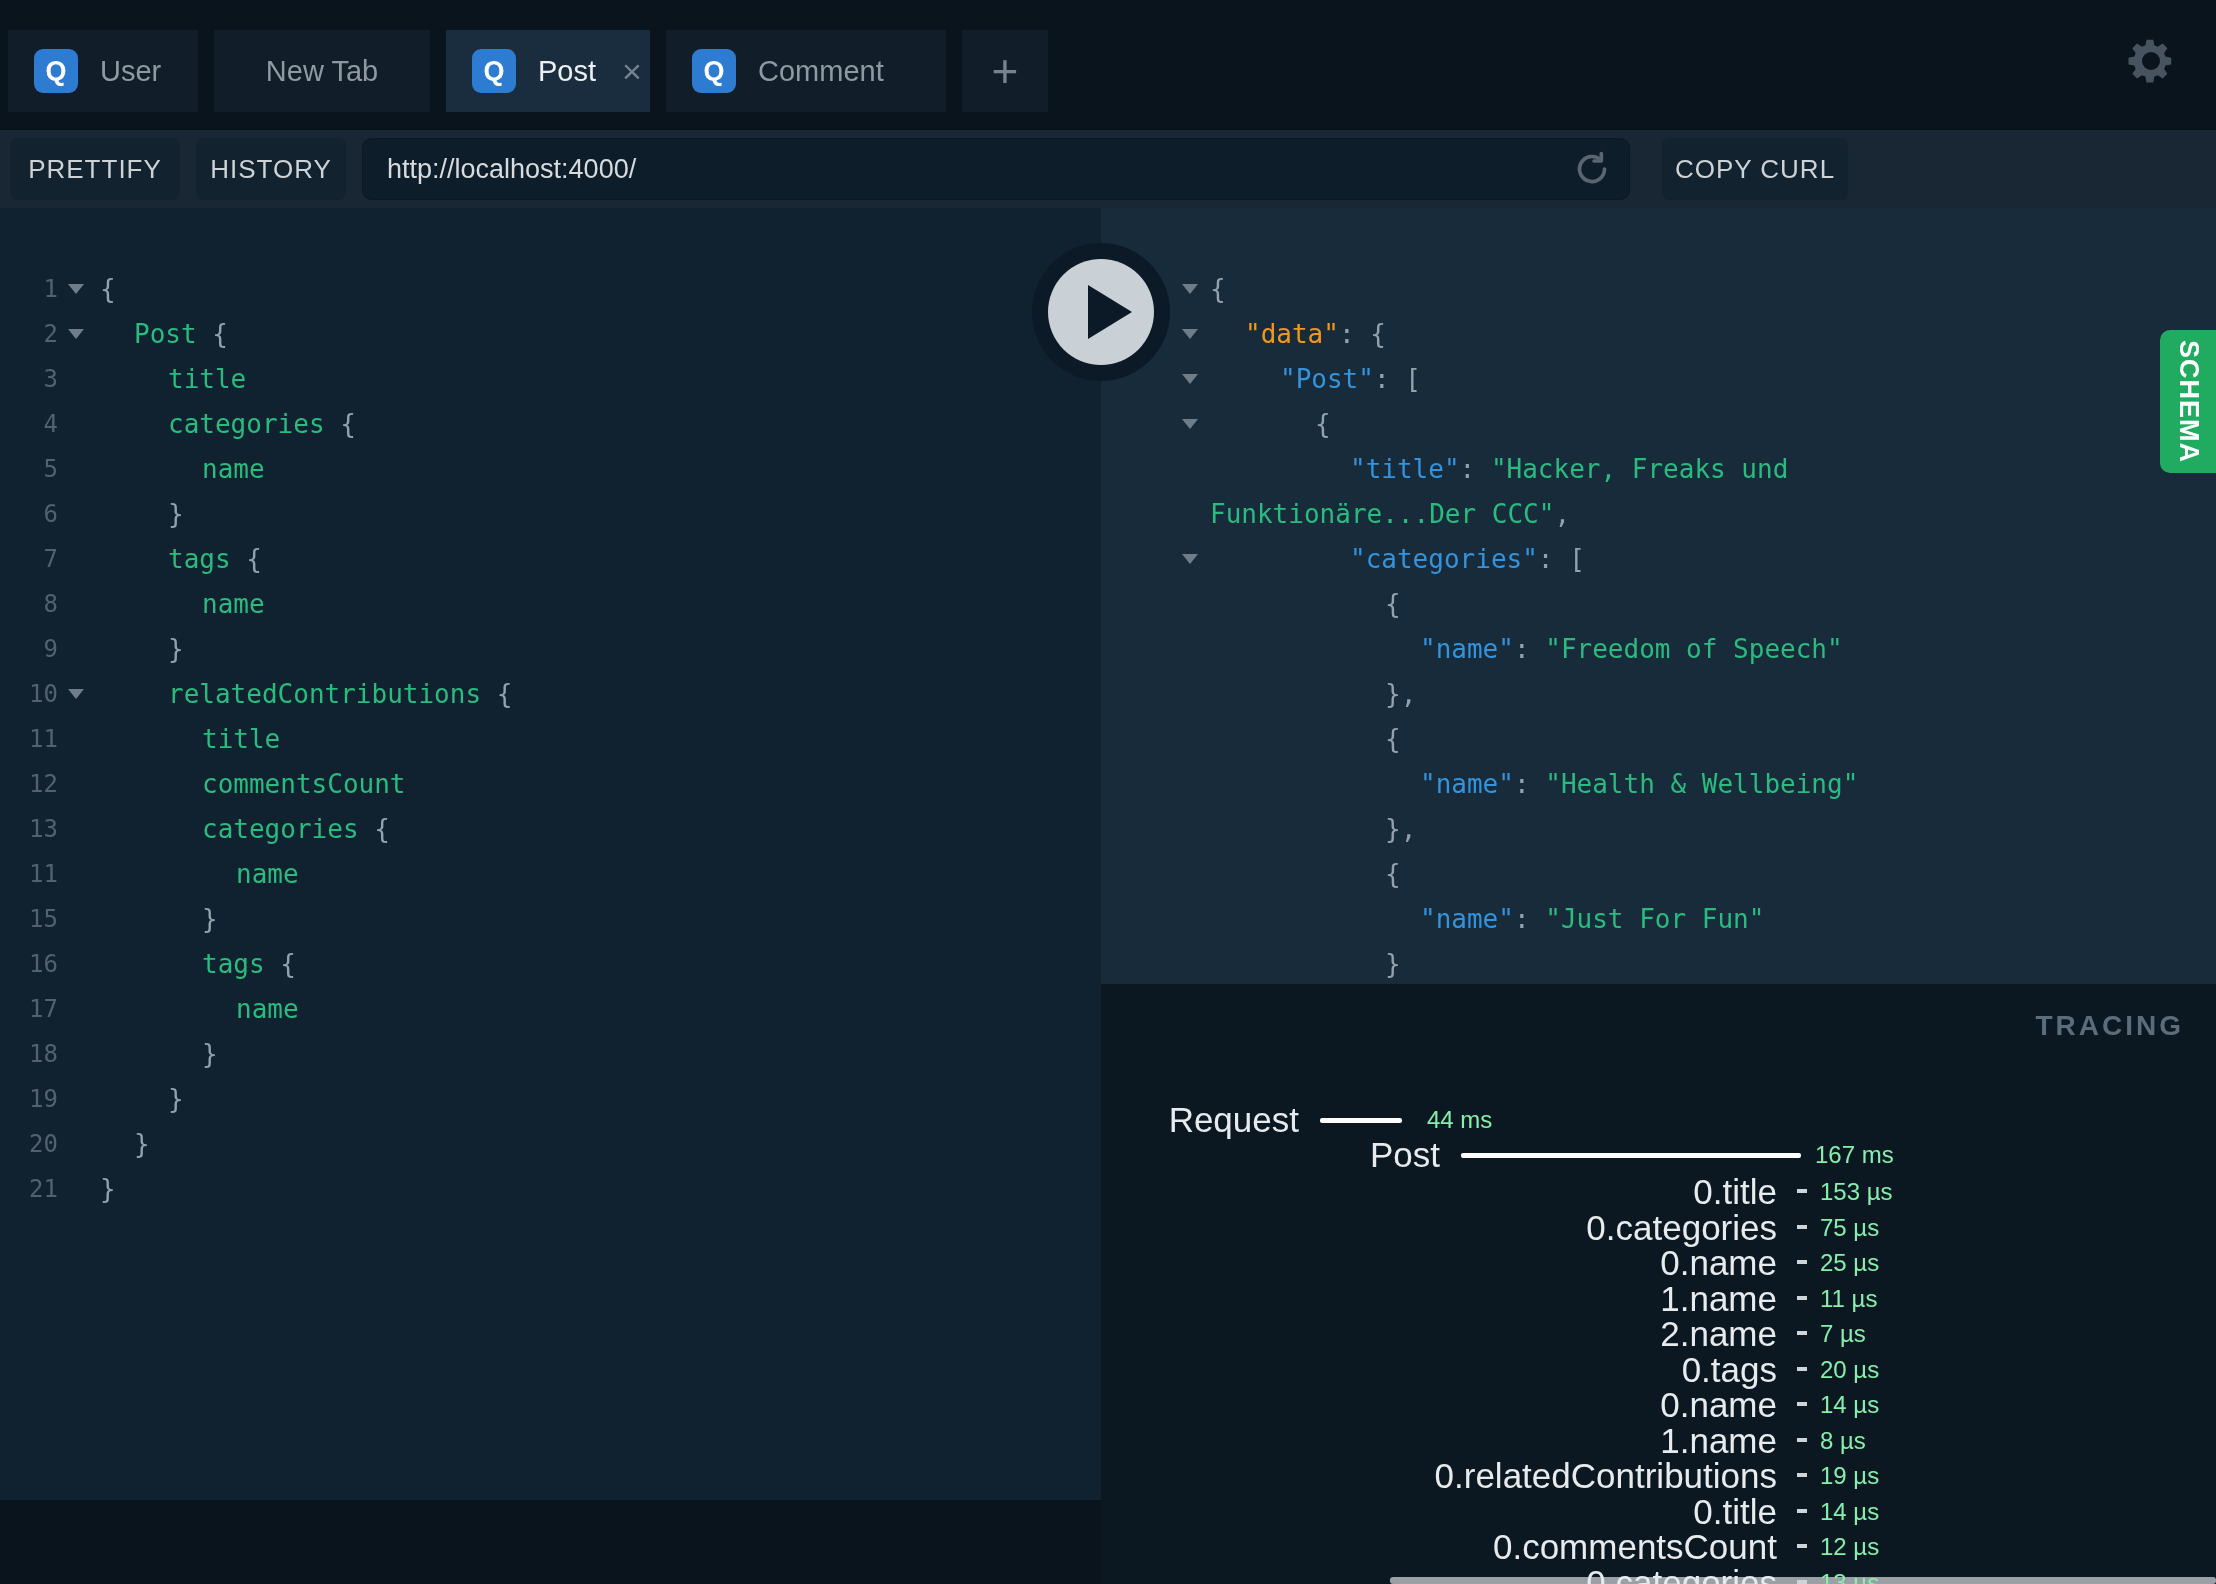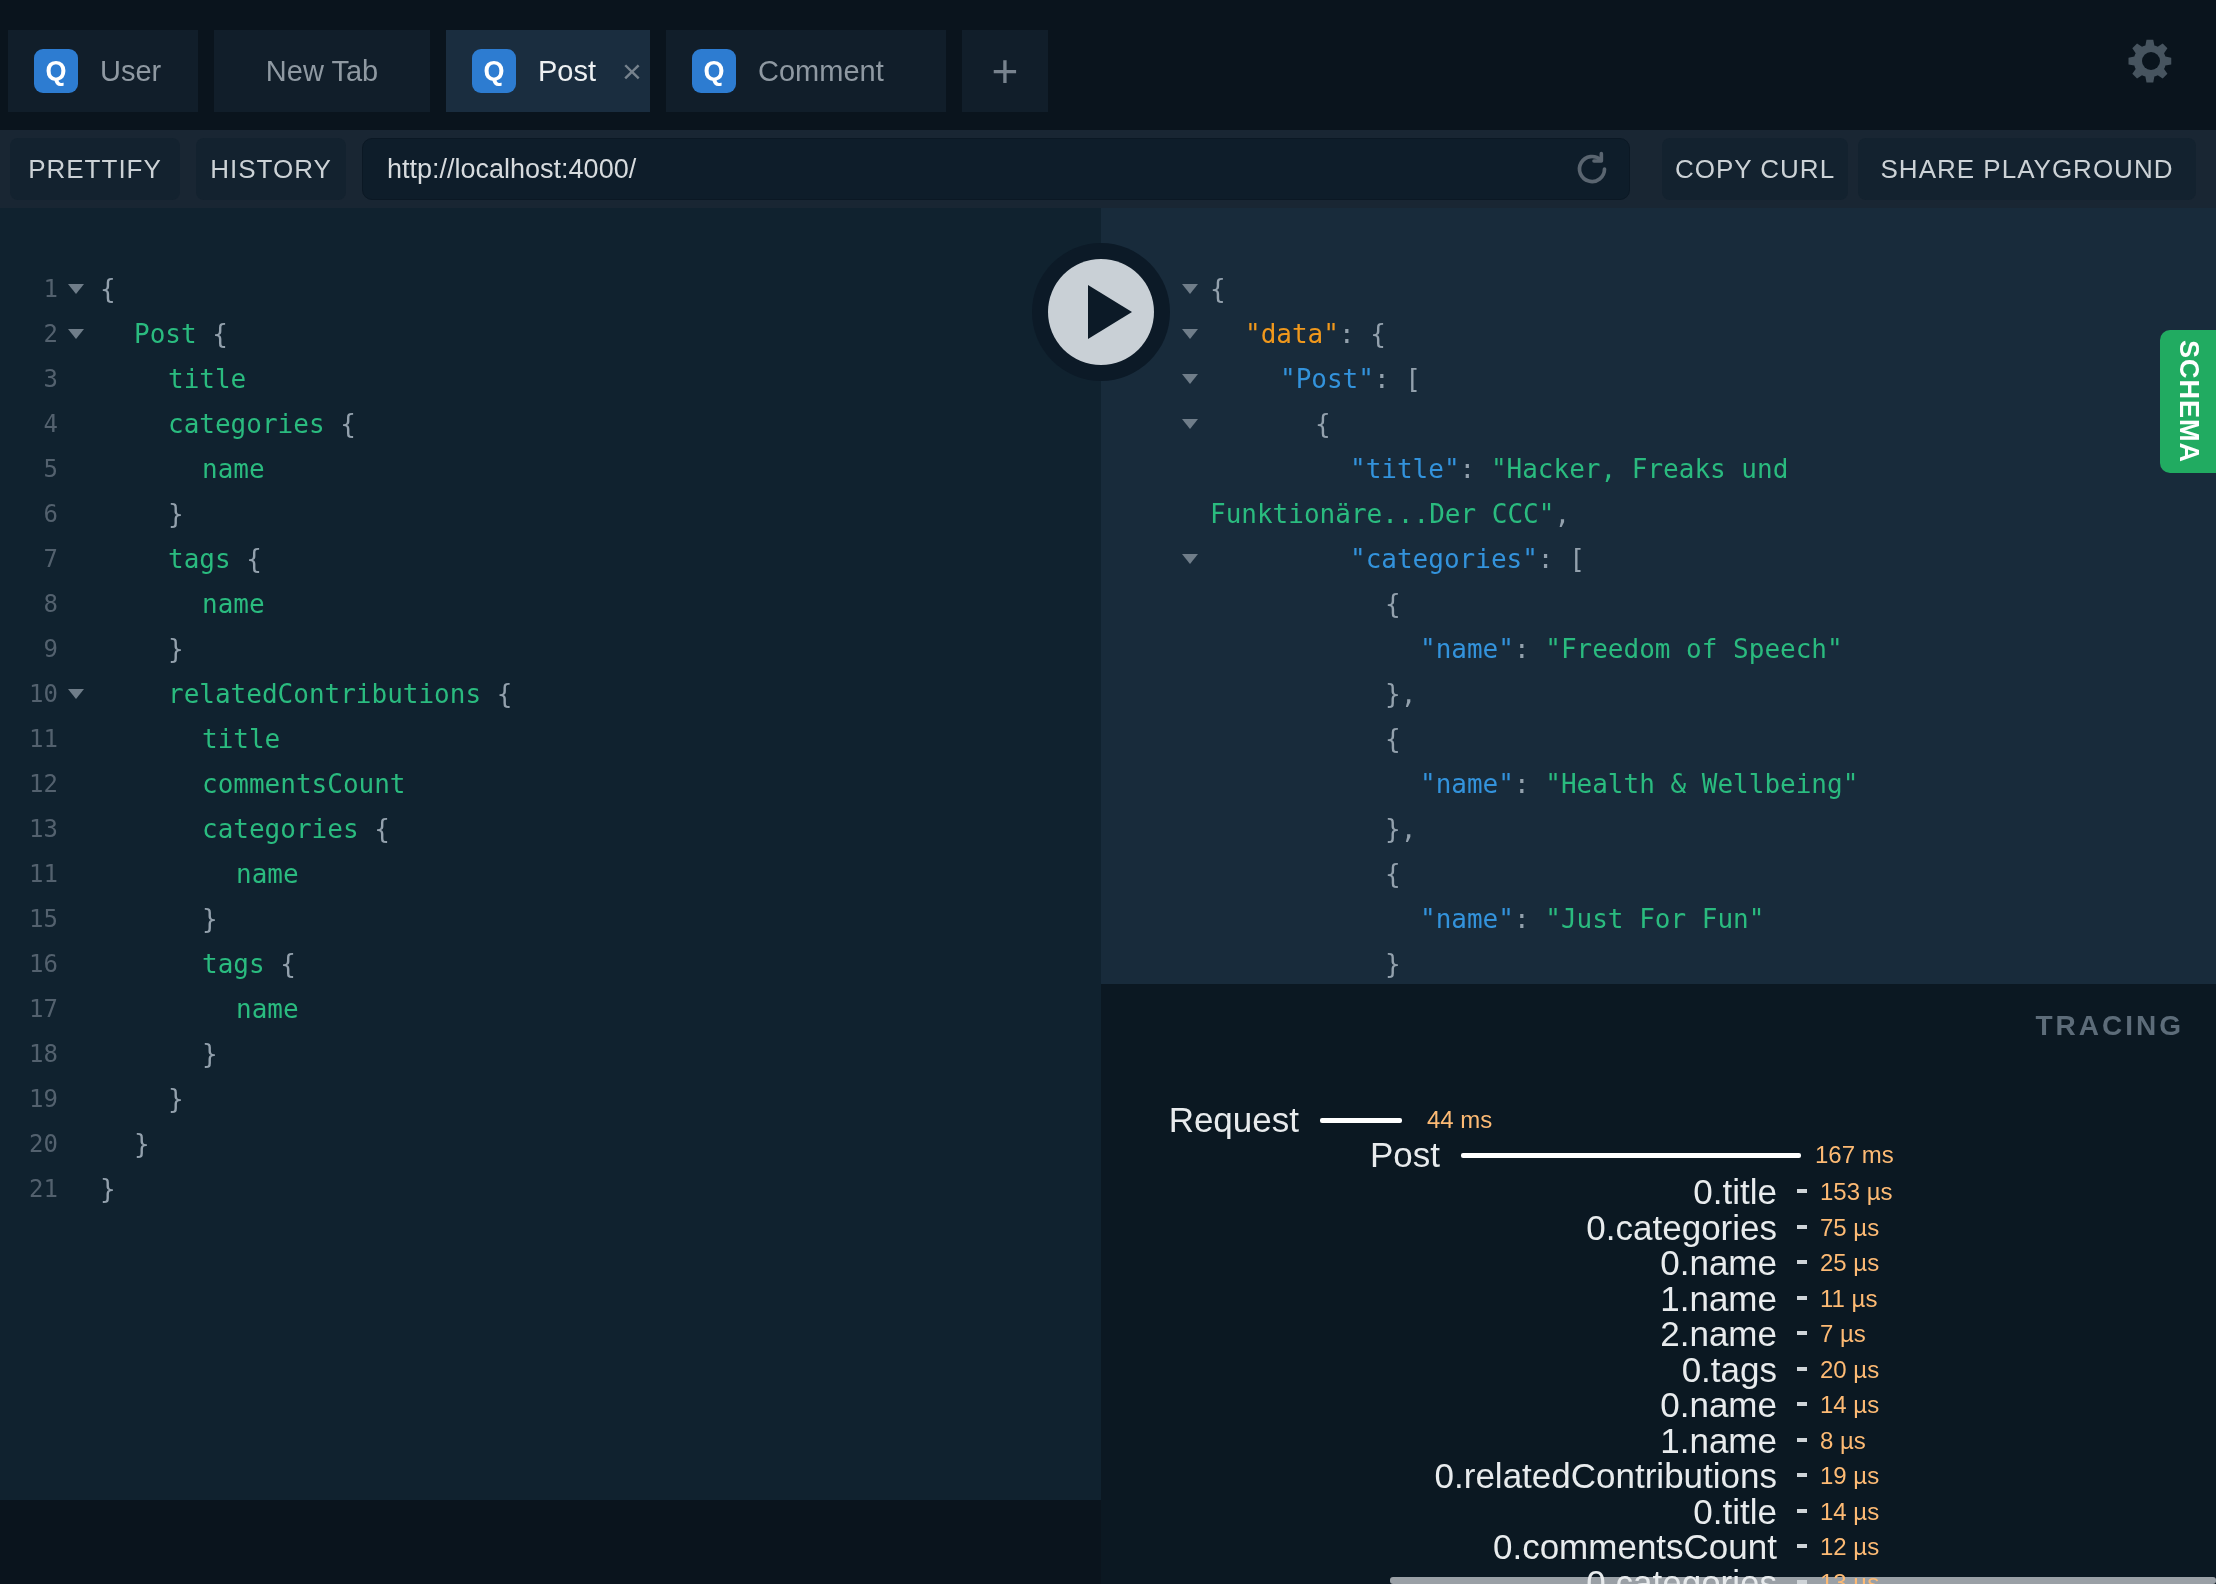--- a/index.html
+++ b/index.html
@@ -69,21 +69,21 @@
         writing-mode:vertical-rl;text-orientation:mixed;cursor:pointer;}
 
   
   .trc-title{position:absolute;top:26px;right:32px;color:#5d6c79;font-size:28px;
         font-weight:bold;letter-spacing:3px;}
   .trow{position:absolute;left:0;width:100%;height:36px;display:flex;align-items:center;}
   .tlabel{color:#e8ebed;font-size:35px;text-align:right;flex:0 0 auto;}
   .tbar{height:5px;background:#fff;border-radius:2px;margin-left:21px;flex:0 0 auto;}
   .tdash{width:10px;height:4px;background:#cfd4d8;margin-left:20px;flex:0 0 auto;
         transform:translateY(-1px);}
-  .tval{color:#fdba74;font-size:24px;flex:0 0 auto;}
+  .tval{color:#86efac;font-size:24px;flex:0 0 auto;}
   .hscroll{position:absolute;left:289px;bottom:0;width:826px;height:7px;background:#9aa0a6;
         border-radius:3px;cursor:pointer;}
 </style>
 </head>
 <body>
 
 <div class="app">
 
   <div class="tabbar" id="tabbar">
       <div class="tab" style="width: 190px;">
@@ -116,21 +116,20 @@
     <div class="tbtn" style="left:10px;width:170px;">PRETTIFY</div>
     <div class="tbtn" style="left:196px;width:150px;">HISTORY</div>
     <div class="urlbox">
       <input value="http://localhost:4000/" style="">
       <svg class="reload" viewBox="0 0 24 24">
         <path d="M19.5 12a7.5 7.5 0 1 1-2.2-5.3" fill="none" stroke="#5a6570" stroke-width="2.2" stroke-linecap="round"></path>
         <path d="M17.6 2.8v4.4h-4.4" fill="none" stroke="#5a6570" stroke-width="2.2" stroke-linecap="round" stroke-linejoin="round"></path>
       </svg>
     </div>
     <div class="tbtn" style="left:1662px;width:186px;">COPY CURL</div>
-    <div class="tbtn" style="left:1858px;width:338px;">SHARE PLAYGROUND</div>
   </div>
 
   <div class="editor-panel" id="editor" style="padding-top:58px;box-sizing:border-box;">
       <div class="crow"><span class="lnum">1</span><span class="foldcol"><i class="tri"></i></span><span class="codeline" style="padding-left: 0px;"><span class="tok-p">{</span></span></div>
       <div class="crow"><span class="lnum">2</span><span class="foldcol"><i class="tri"></i></span><span class="codeline" style="padding-left: 34px;"><span class="tok-f">Post</span><span class="tok-p"> {</span></span></div>
       <div class="crow"><span class="lnum">3</span><span class="foldcol"></span><span class="codeline" style="padding-left: 68px;"><span class="tok-f">title</span></span></div>
       <div class="crow"><span class="lnum">4</span><span class="foldcol"></span><span class="codeline" style="padding-left: 68px;"><span class="tok-f">categories</span><span class="tok-p"> {</span></span></div>
       <div class="crow"><span class="lnum">5</span><span class="foldcol"></span><span class="codeline" style="padding-left: 102px;"><span class="tok-f">name</span></span></div>
       <div class="crow"><span class="lnum">6</span><span class="foldcol"></span><span class="codeline" style="padding-left: 68px;"><span class="tok-p">}</span></span></div>
       <div class="crow"><span class="lnum">7</span><span class="foldcol"></span><span class="codeline" style="padding-left: 68px;"><span class="tok-f">tags</span><span class="tok-p"> {</span></span></div>

